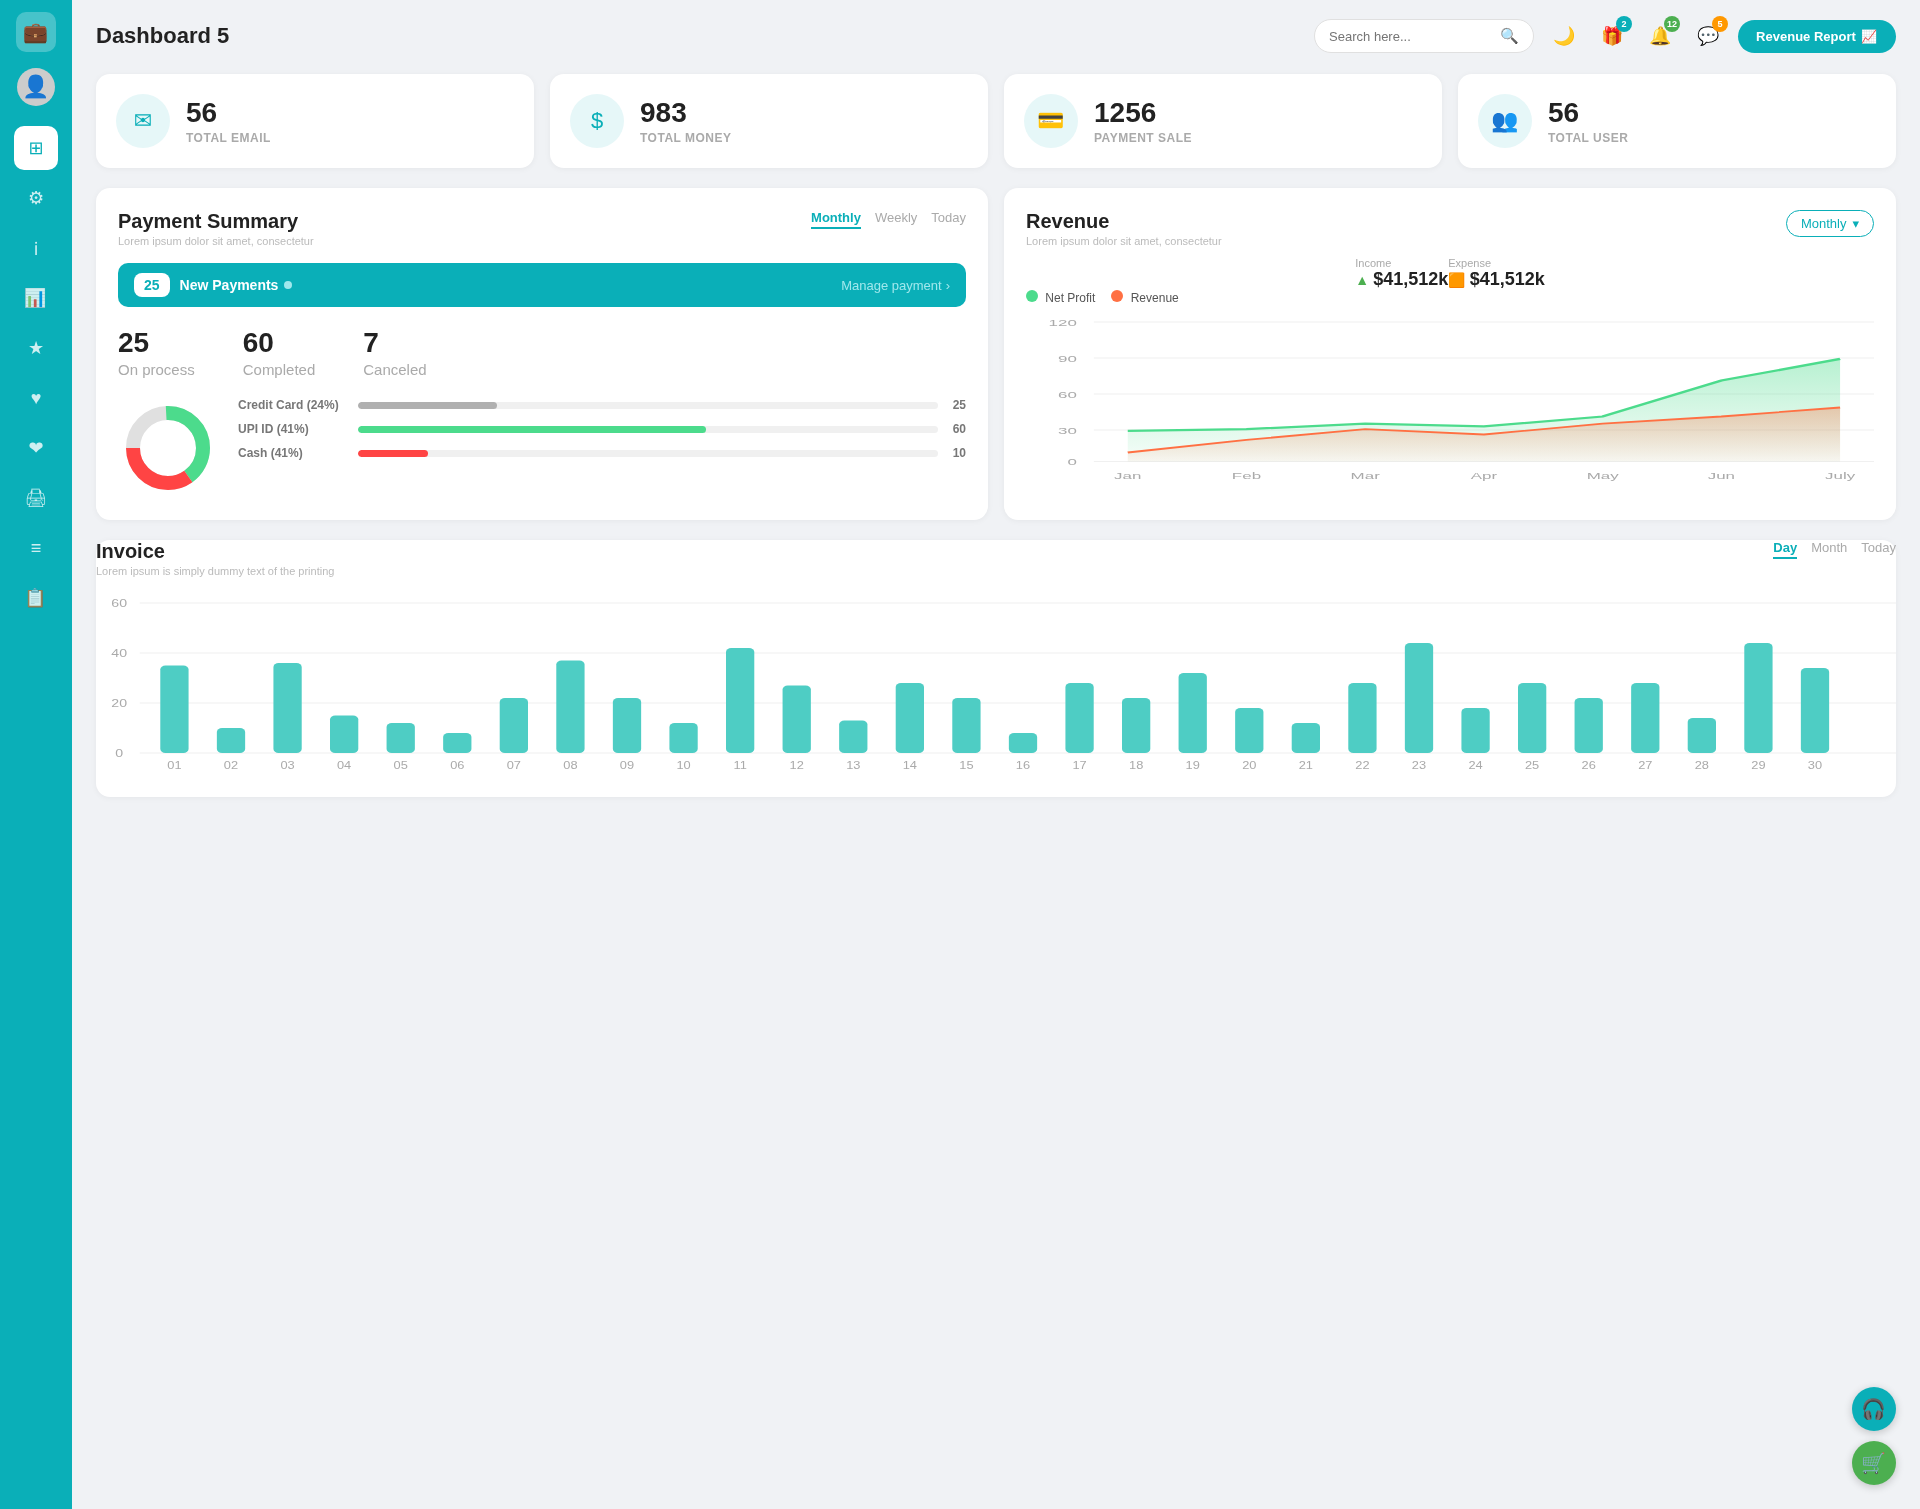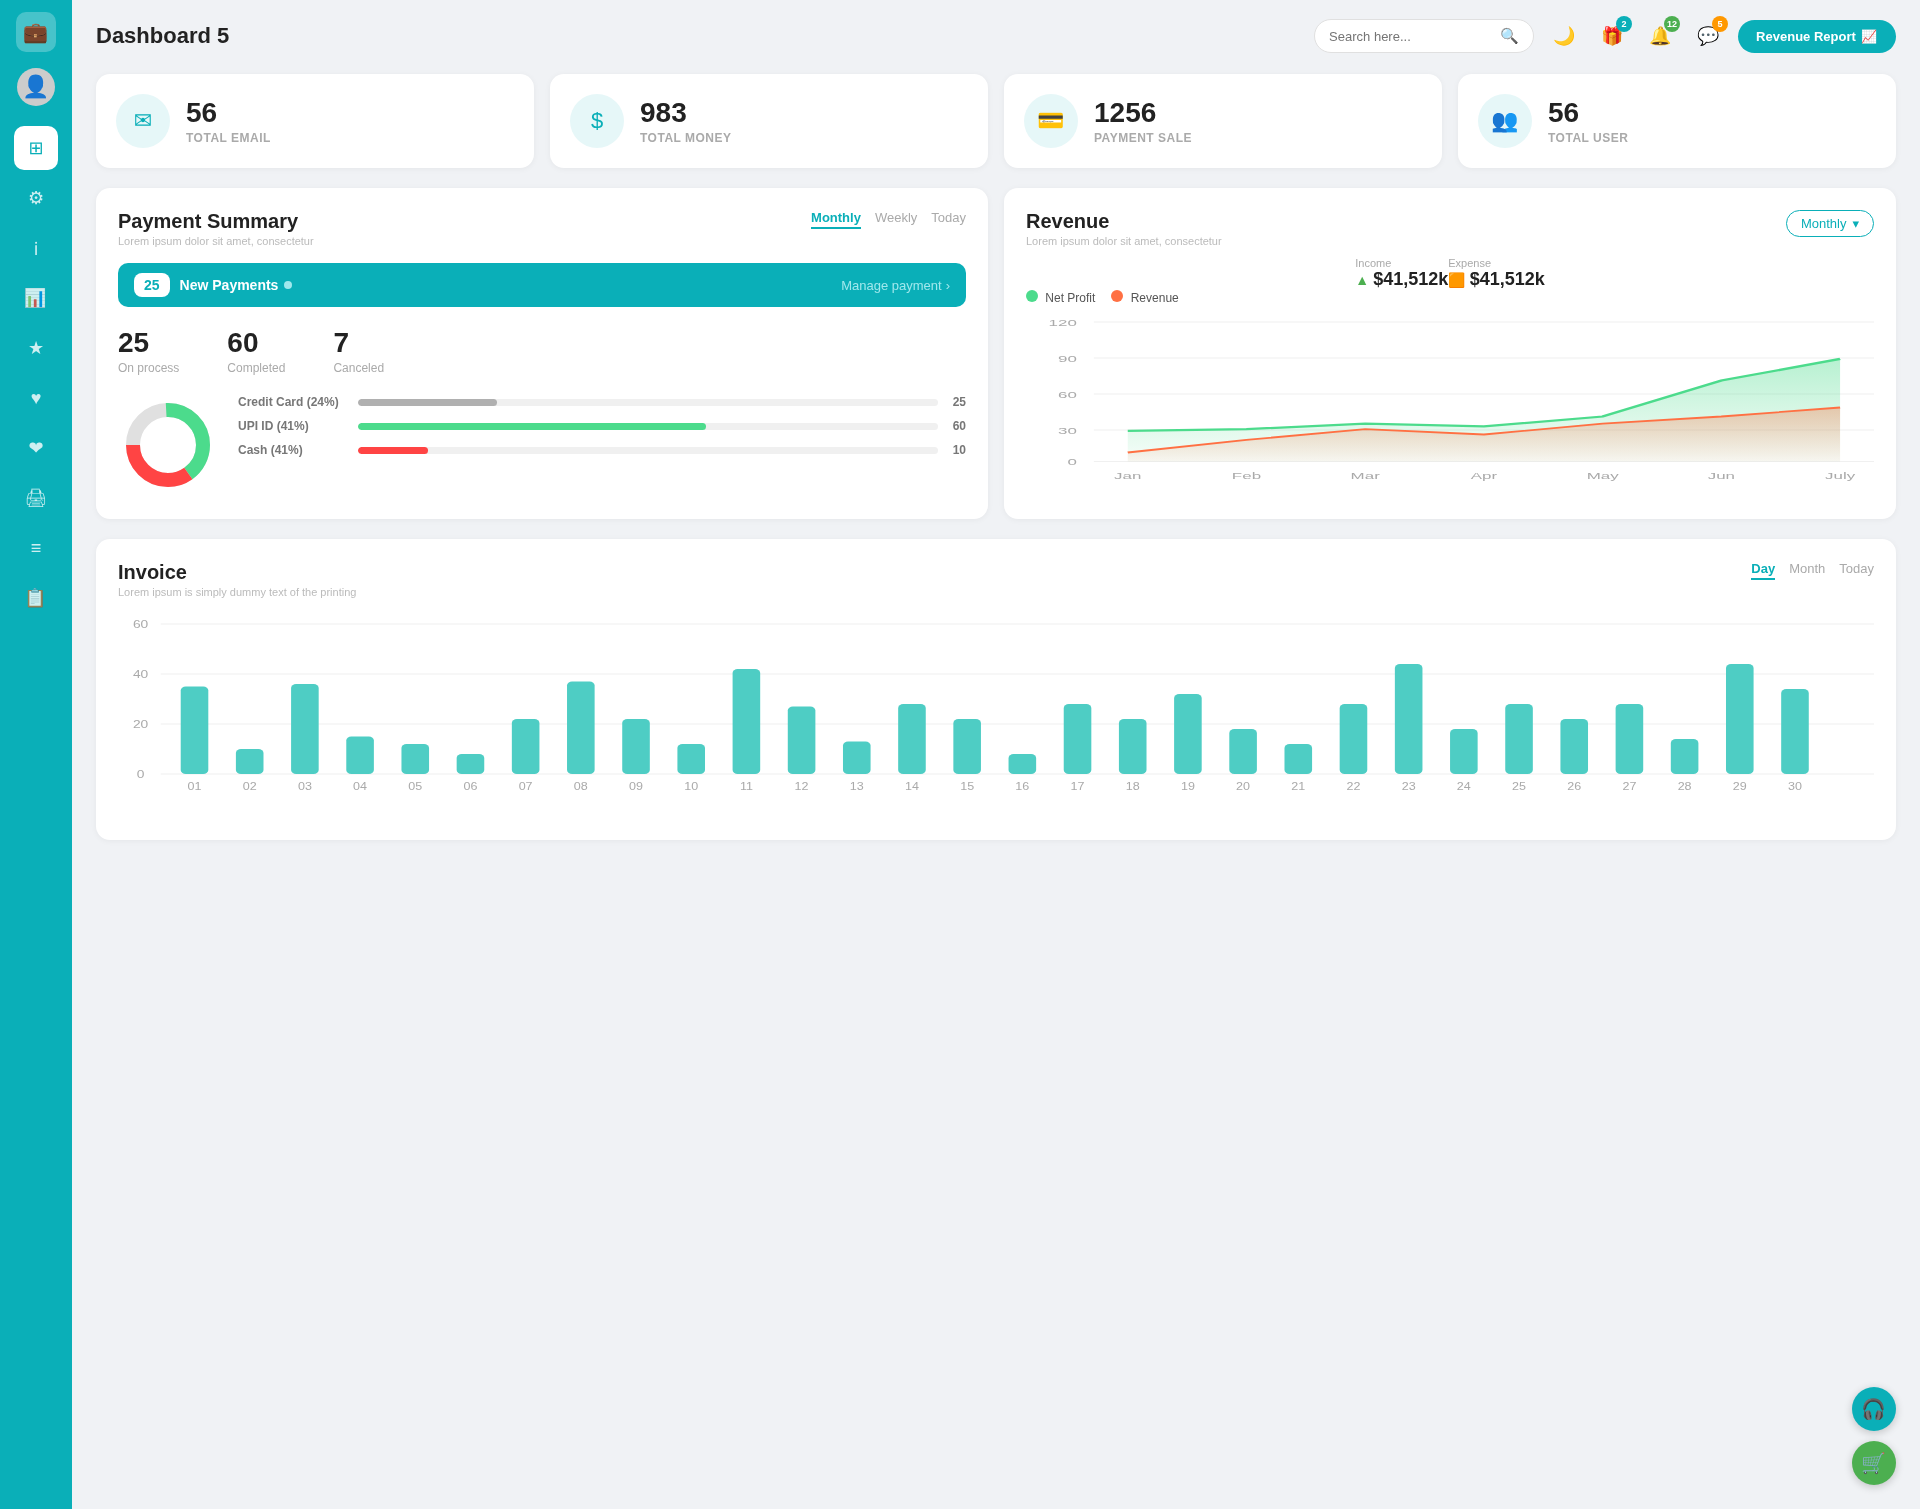--- a/index.html
+++ b/index.html
@@ -258,21 +258,21 @@
       display: flex;
       gap: 48px;
       margin-bottom: 20px;
     }
     .stat-num-item .num {
       font-size: 28px;
       font-weight: 800;
       color: #222;
     }
     .stat-num-item .lbl {
-      font-size: 12px;
+      font-size: 15px;
       color: #aaa;
       margin-top: 2px;
     }
 
     
     .payment-bottom {
       display: flex;
       gap: 20px;
       align-items: flex-start;
       font-weight: bold;
@@ -382,21 +382,20 @@
 
     
     .chart-area {
       width: 100%;
     }
 
     
     .invoice-section {
       background: white;
       border-radius: 14px;
-      padding: 22px;
       box-shadow: 0 1px 6px rgba(0,0,0,0.05);
     }
     .invoice-header {
       display: flex;
       align-items: flex-start;
       justify-content: space-between;
       margin-bottom: 16px;
     }
     .invoice-tabs {
       display: flex;

